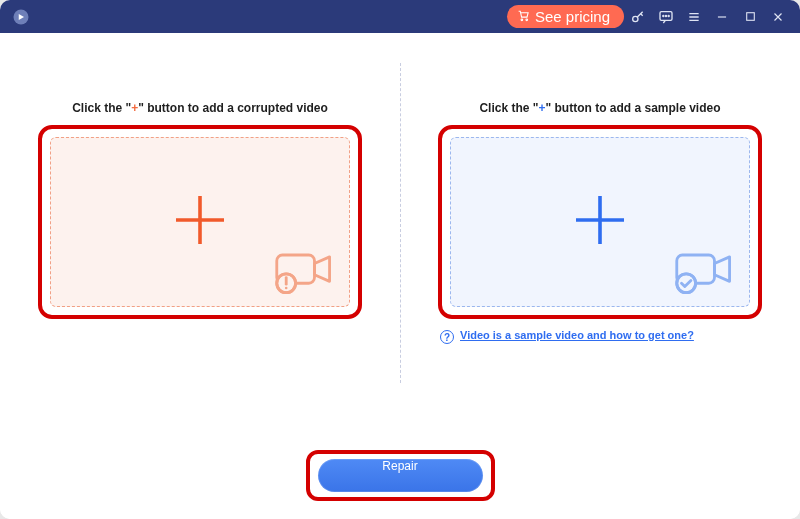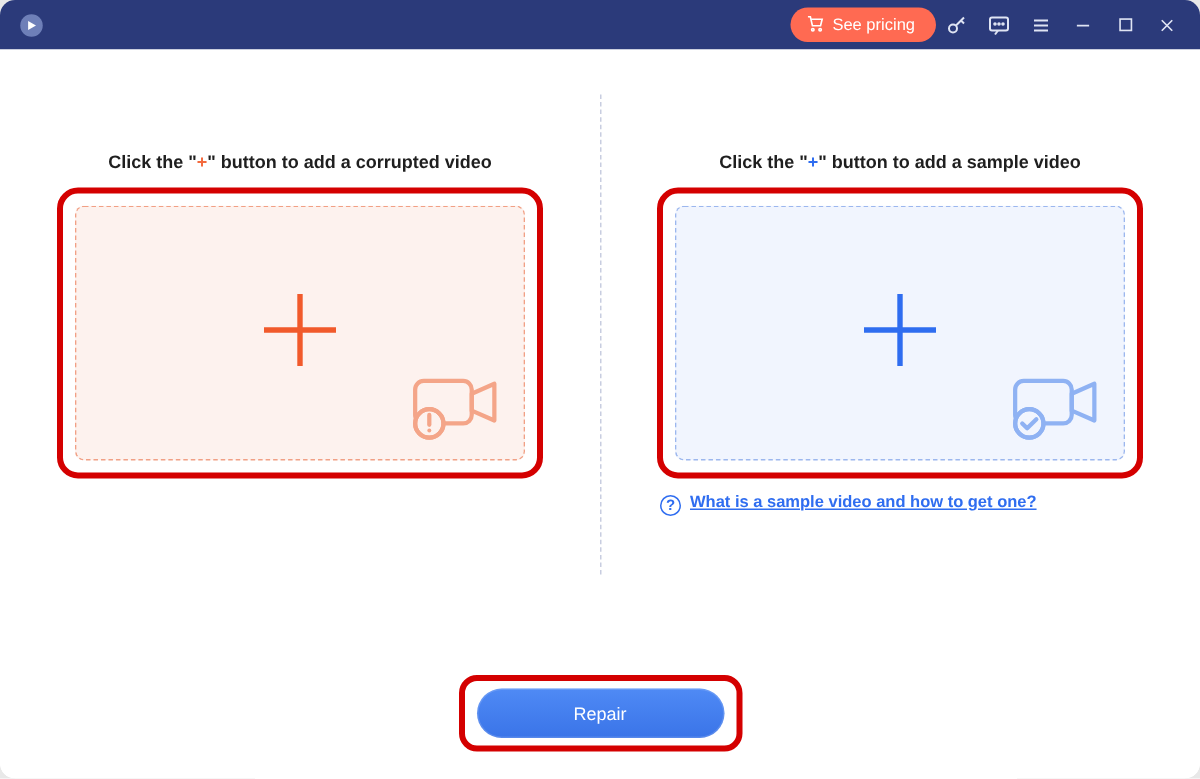--- a/index.html
+++ b/index.html
@@ -34,21 +34,21 @@
   .titlebar .title { flex: 0 0 auto; color: #d8deef; }
   .titlebar .spacer { flex: 1; }
   .pricing-btn {
     background: #ff6a52;
     color: #fff;
     border-radius: 13px;
     height: 23px;
     padding: 0 14px 0 10px;
     display: flex;
     align-items: center;
-    font-size: 11px;
+    font-size: 15px;
     gap: 5px;
     cursor: pointer;
   }
   .tb-icon {
     width: 28px; height: 33px;
     display: flex; align-items: center; justify-content: center;
     color: #dfe4f3;
     cursor: pointer;
   }
   .content {
@@ -139,21 +139,21 @@
     border-radius:12px;
     padding:5px 8px;
   }
   .repair-btn {
     width: 165px;
     height: 33px;
     border-radius: 17px;
     background: linear-gradient(#4f8af5,#3a74e8);
     color:#fff;
     font-size:12px;
-    display:flex;align-items:center;justify-content:center;
+    display:flex;justify-content:center;
     cursor:pointer;
     box-shadow: inset 0 0 0 1px rgba(255,255,255,.15);
   }
 </style>
 </head>
 <body>
 
 <div class="window">
 
   <div class="titlebar">
@@ -257,21 +257,21 @@
                 <path d="M44 17l16-7v26l-16-7z"></path>
                 <circle cx="14" cy="38" r="10" fill="#f1f5fe"></circle>
                 <circle cx="14" cy="38" r="10"></circle>
                 <path d="M9 38l3.5 3.5L19 35" stroke-linecap="round"></path>
               </svg>
             </span>
           </div>
         </div>
         <div class="helplink">
           <span class="q-circle">?</span>
-          <a href="#">What is a sample video and how to get one?</a>
+          <a href="#">Video is a sample video and how to get one?</a>
         </div>
       </div>
     </div>
 
     <div class="footer">
       <div class="repair-highlight">
         <div class="repair-btn">
           <span>Repair</span>
         </div>
       </div>

